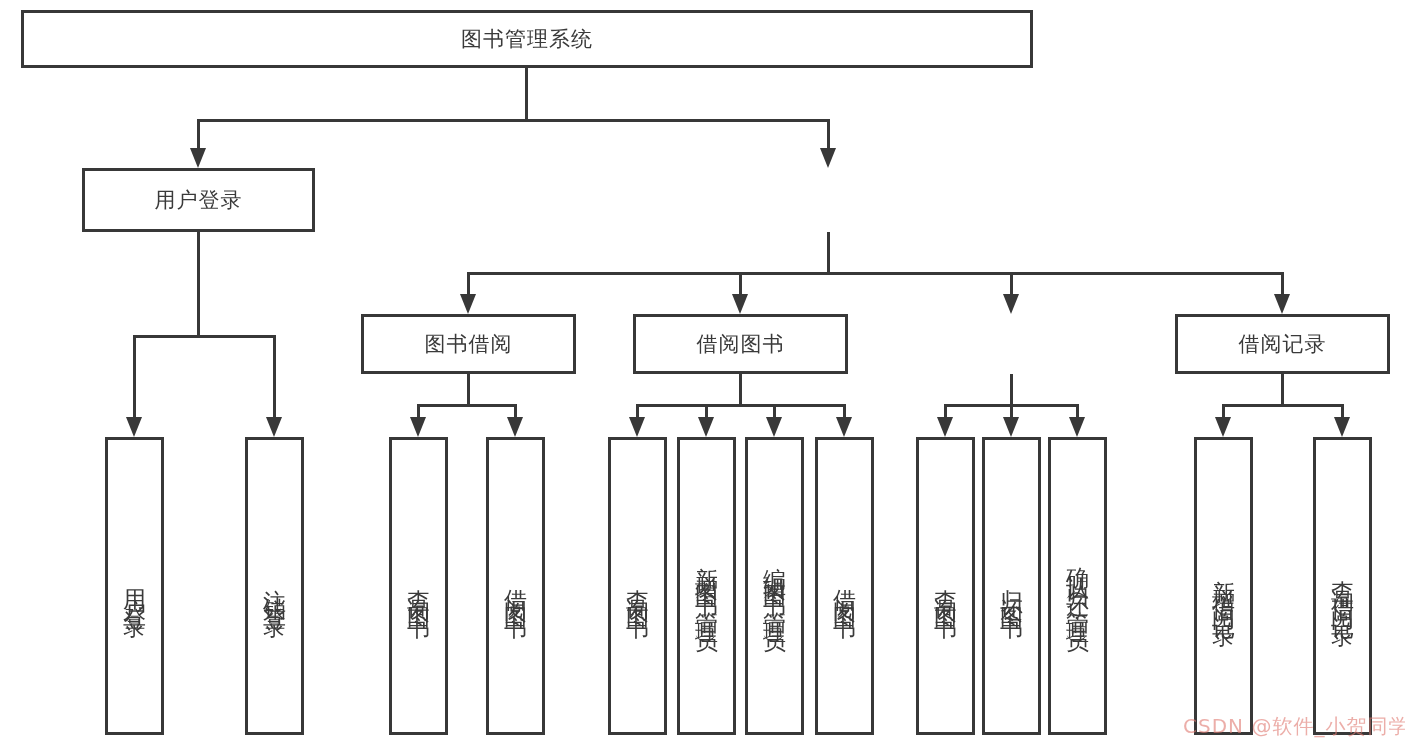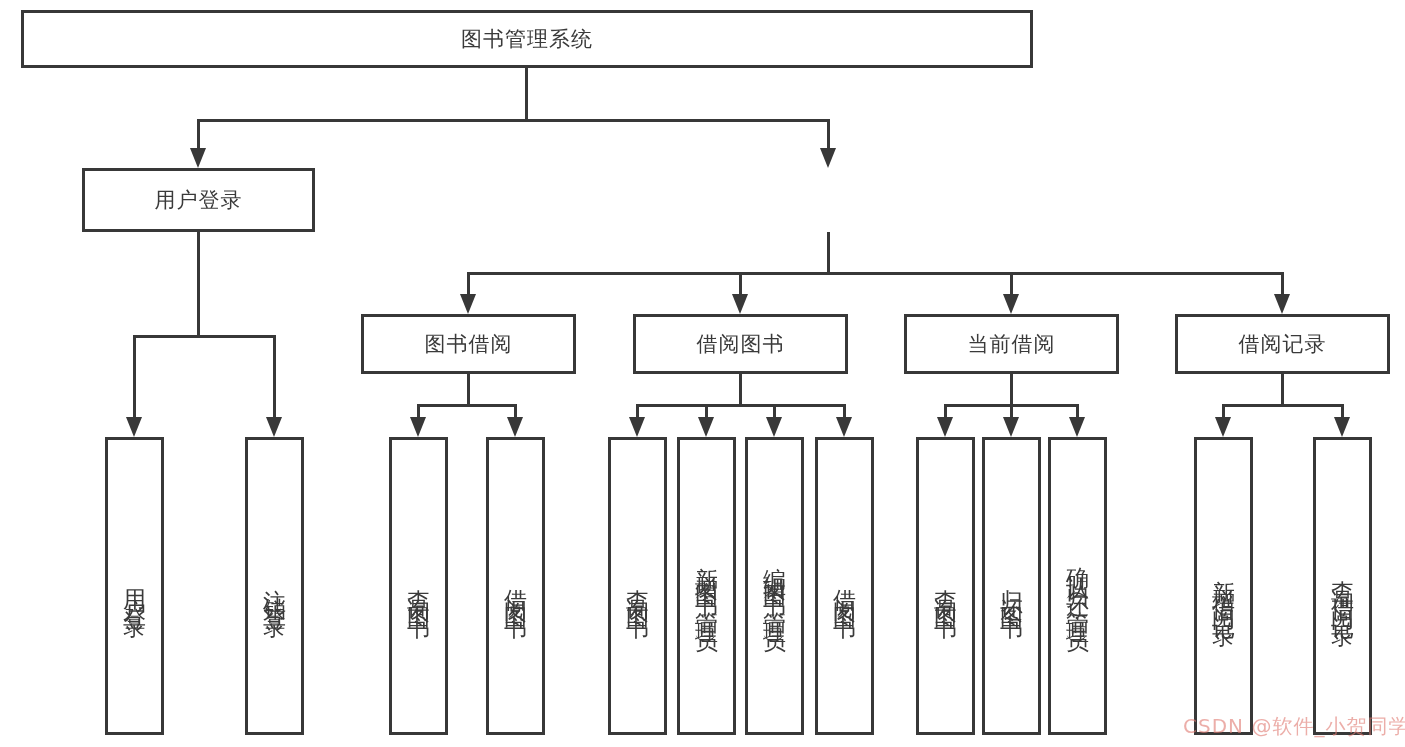--- a/index.html
+++ b/index.html
@@ -44,23 +44,20 @@
 
   <div class="box h" style="left:82px;top:168px;width:233px;height:64px;">
     <span>用户登录</span>
   </div>
 
   <div class="box h" style="left:361px;top:314px;width:215px;height:60px;">
     <span>图书借阅</span>
   </div>
   <div class="box h" style="left:633px;top:314px;width:215px;height:60px;">
     <span>借阅图书</span>
-  </div>
-  <div class="box h" style="left:904px;top:314px;width:215px;height:60px;">
-    <span>当前借阅</span>
   </div>
   <div class="box h" style="left:1175px;top:314px;width:215px;height:60px;">
     <span>借阅记录</span>
   </div>
 
   <div class="box v" style="left:105px;top:437px;width:59px;height:298px;">
     <span>用户登录</span>
   </div>
   <div class="box v" style="left:245px;top:437px;width:59px;height:298px;">
     <span>注销登录</span>

